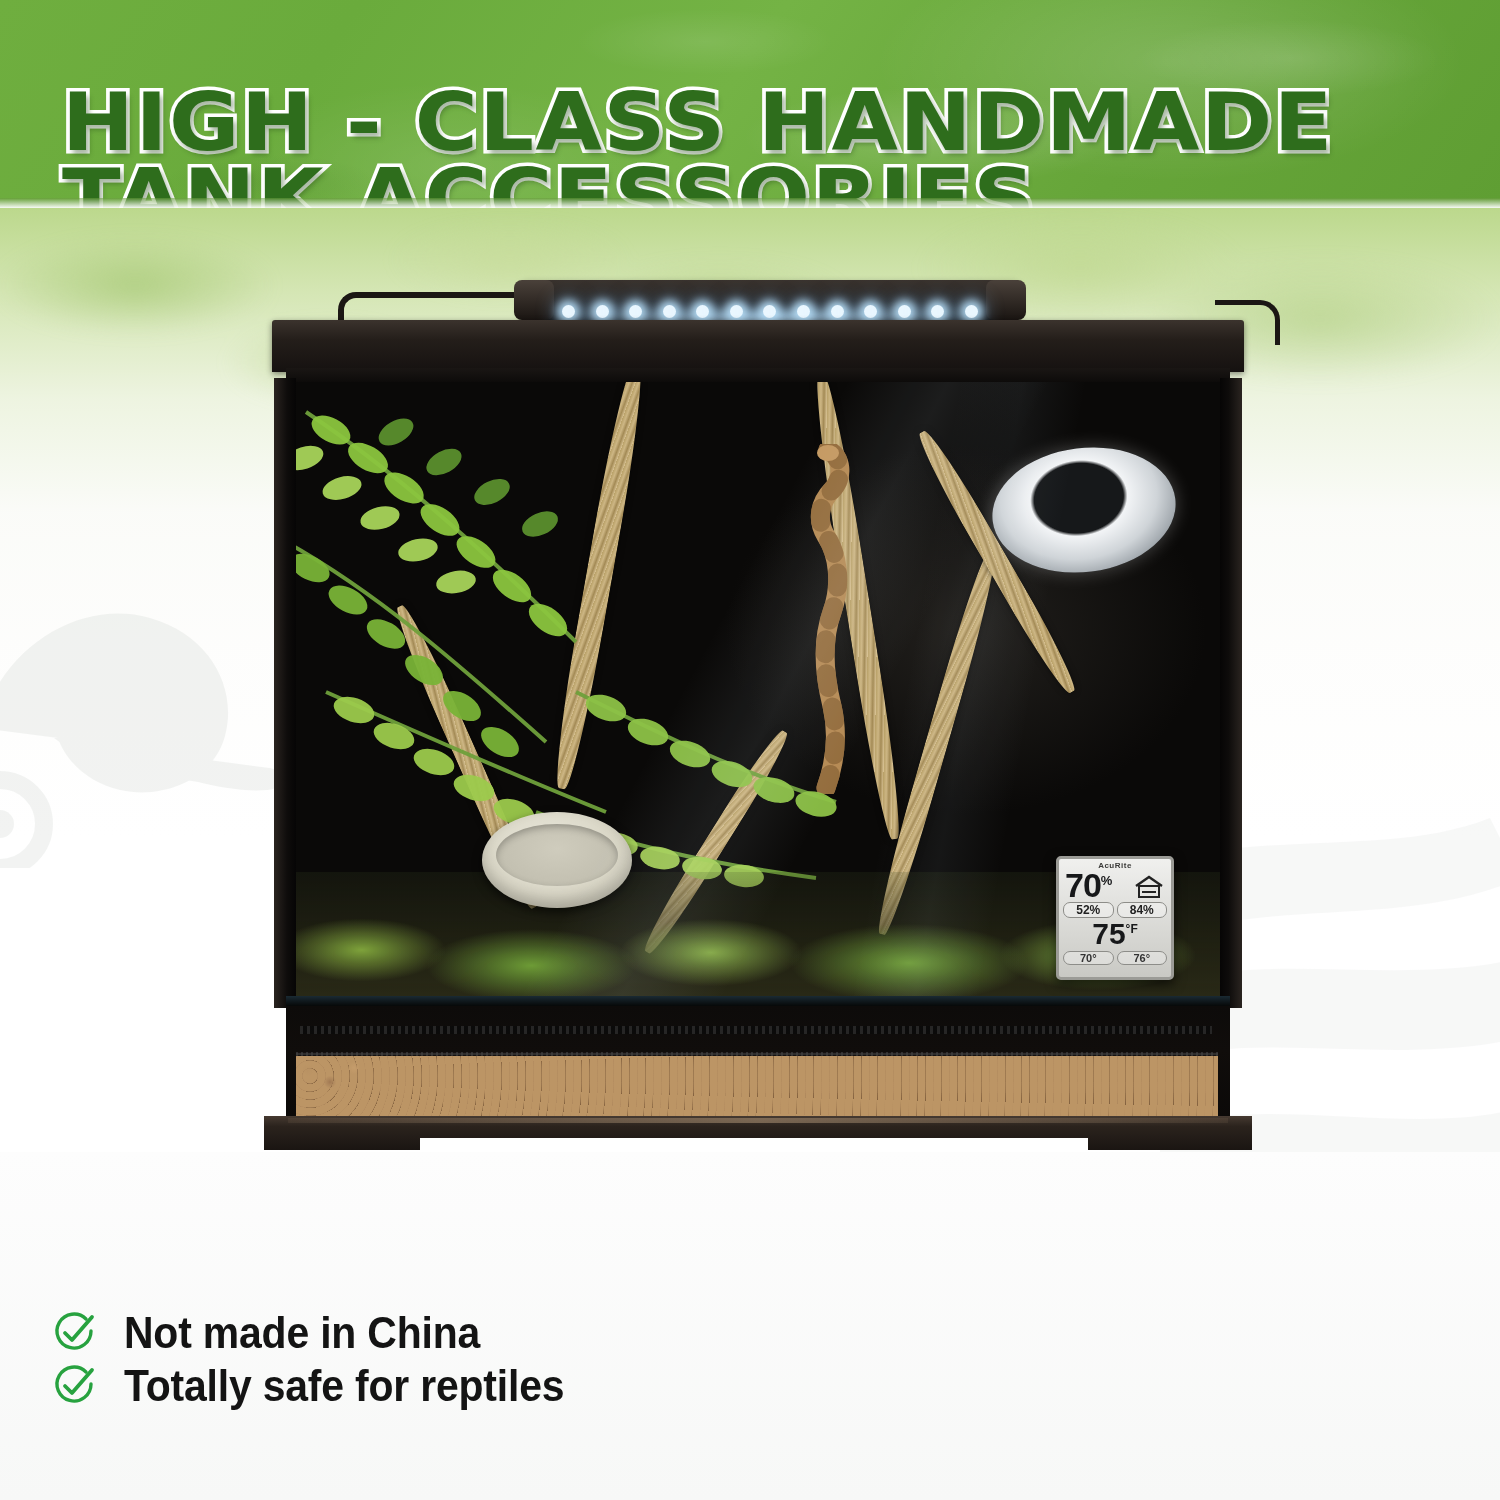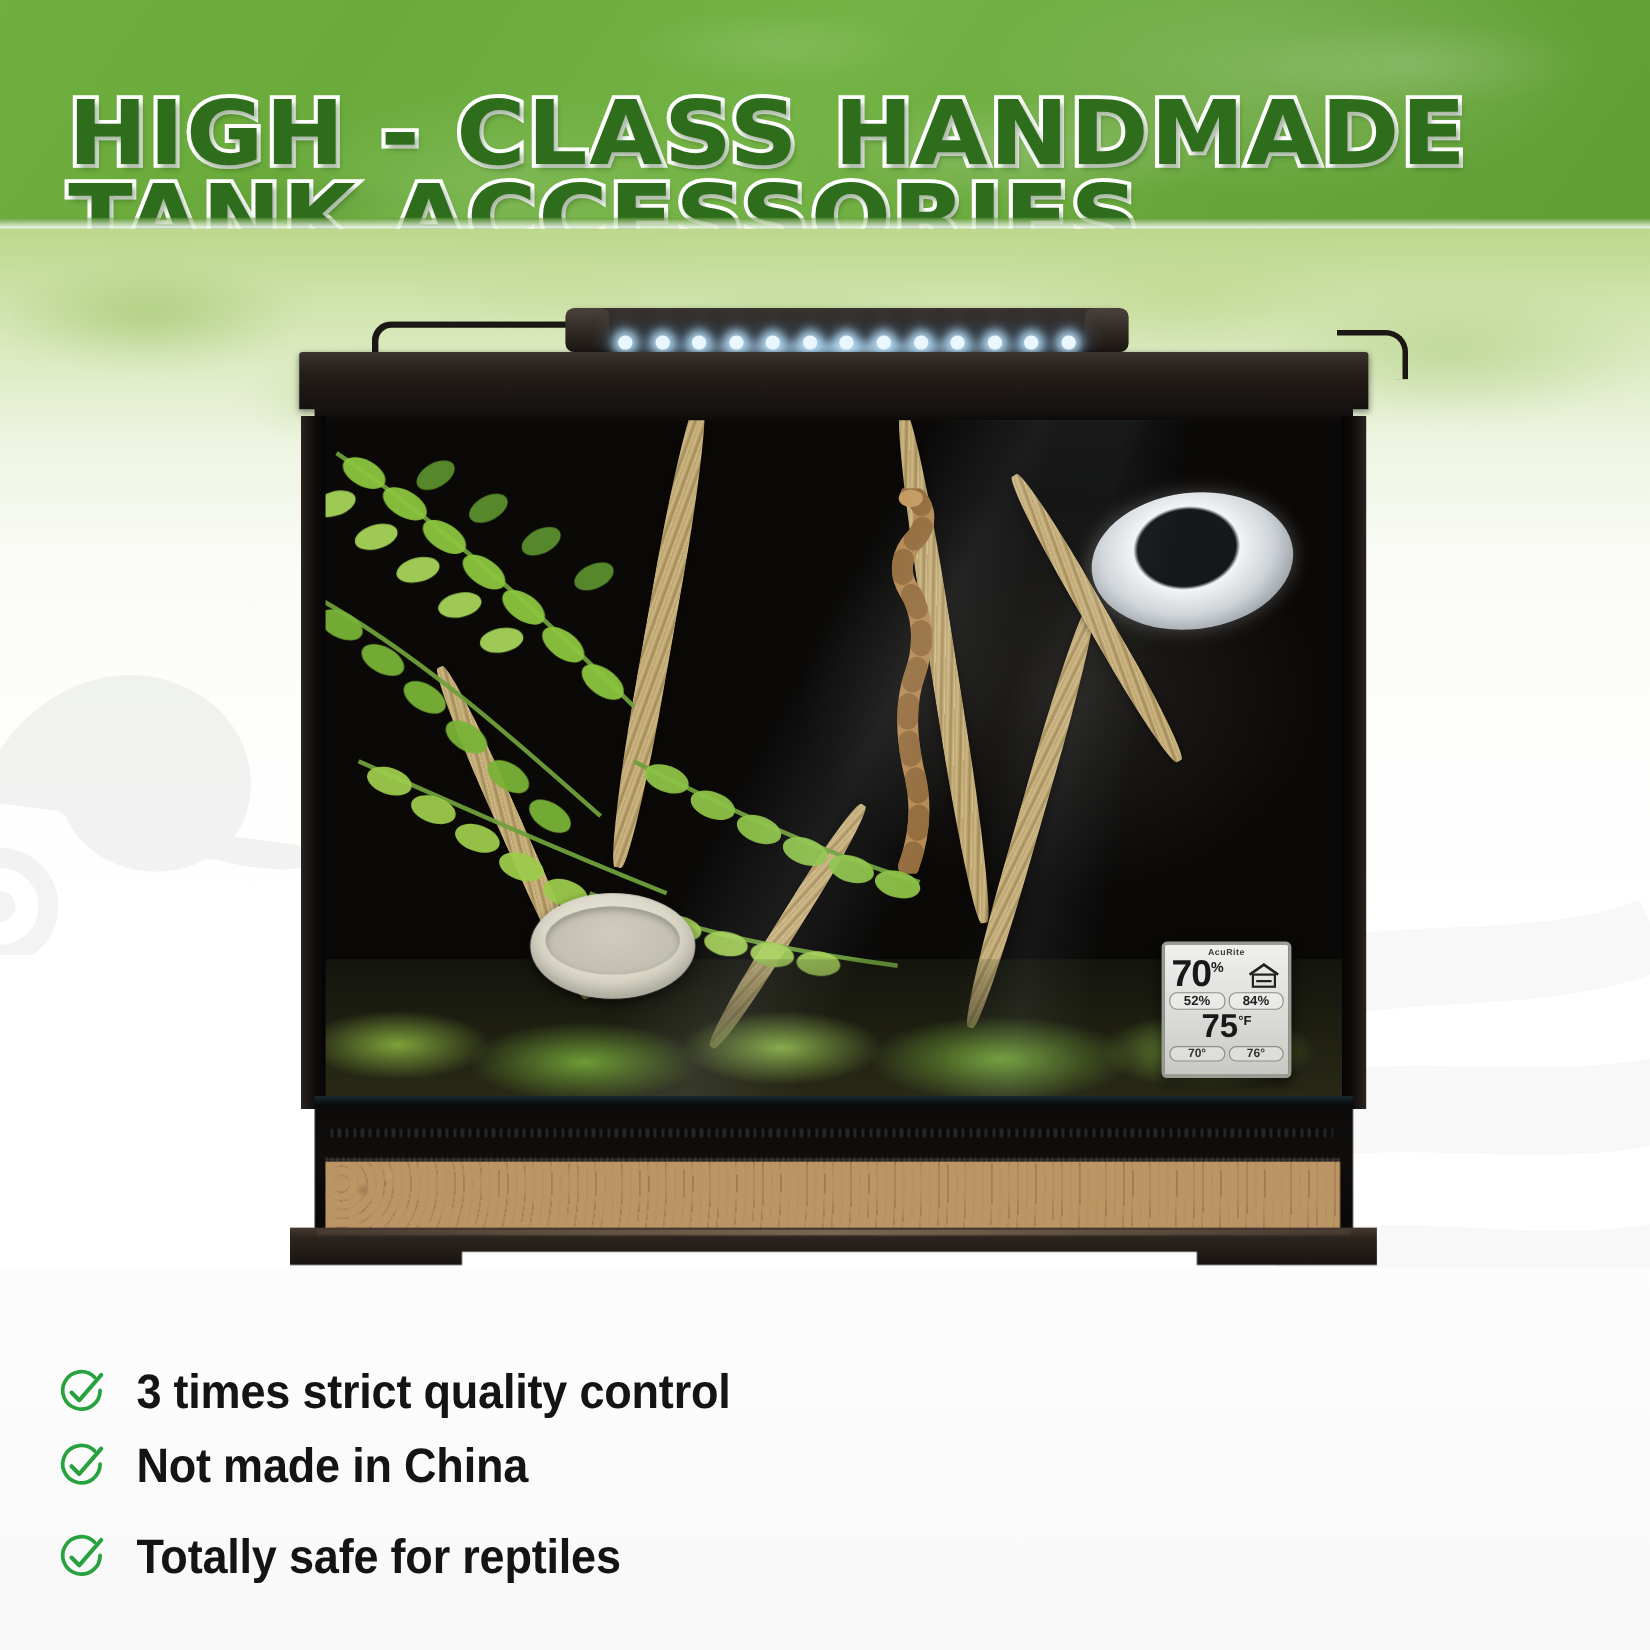--- a/index.html
+++ b/index.html
@@ -482,35 +482,28 @@
         <div class="leca"></div>
       </div>
 
       <div class="base"></div>
       <div class="base-shine"></div>
       <div class="base-notch"></div>
     </div>
   </div>
 
   <div class="bullets" id="bullets">
-      <div class="bullet" style="top: 85px;">
-        <svg class="chk" viewBox="0 0 46 46">
-          <path d="M34 9 A17 17 0 1 0 39 21" fill="none" stroke="#27a23f" stroke-width="3.4" stroke-linecap="round"></path>
-          <path d="M13 23 L20 30 L40 7" fill="none" stroke="#27a23f" stroke-width="3.8" stroke-linecap="round" stroke-linejoin="round"></path>
-        </svg>
-        <span class="txt">3 times strict quality control</span>
-      </div>
       <div class="bullet" style="top: 152px; text-align: center;">
         <svg class="chk" viewBox="0 0 46 46">
           <path d="M34 9 A17 17 0 1 0 39 21" fill="none" stroke="#27a23f" stroke-width="3.4" stroke-linecap="round"></path>
           <path d="M13 23 L20 30 L40 7" fill="none" stroke="#27a23f" stroke-width="3.8" stroke-linecap="round" stroke-linejoin="round"></path>
         </svg>
         <span class="txt">Not made in China</span>
       </div>
-      <div class="bullet" style="top: 235px; justify-content: flex-end;">
+      <div class="bullet" style="top: 205px; justify-content: flex-end;">
         <svg class="chk" viewBox="0 0 46 46">
           <path d="M34 9 A17 17 0 1 0 39 21" fill="none" stroke="#27a23f" stroke-width="3.4" stroke-linecap="round"></path>
           <path d="M13 23 L20 30 L40 7" fill="none" stroke="#27a23f" stroke-width="3.8" stroke-linecap="round" stroke-linejoin="round"></path>
         </svg>
         <span class="txt">Totally safe for reptiles</span>
       </div>
     </div>
 
 </div>
 

